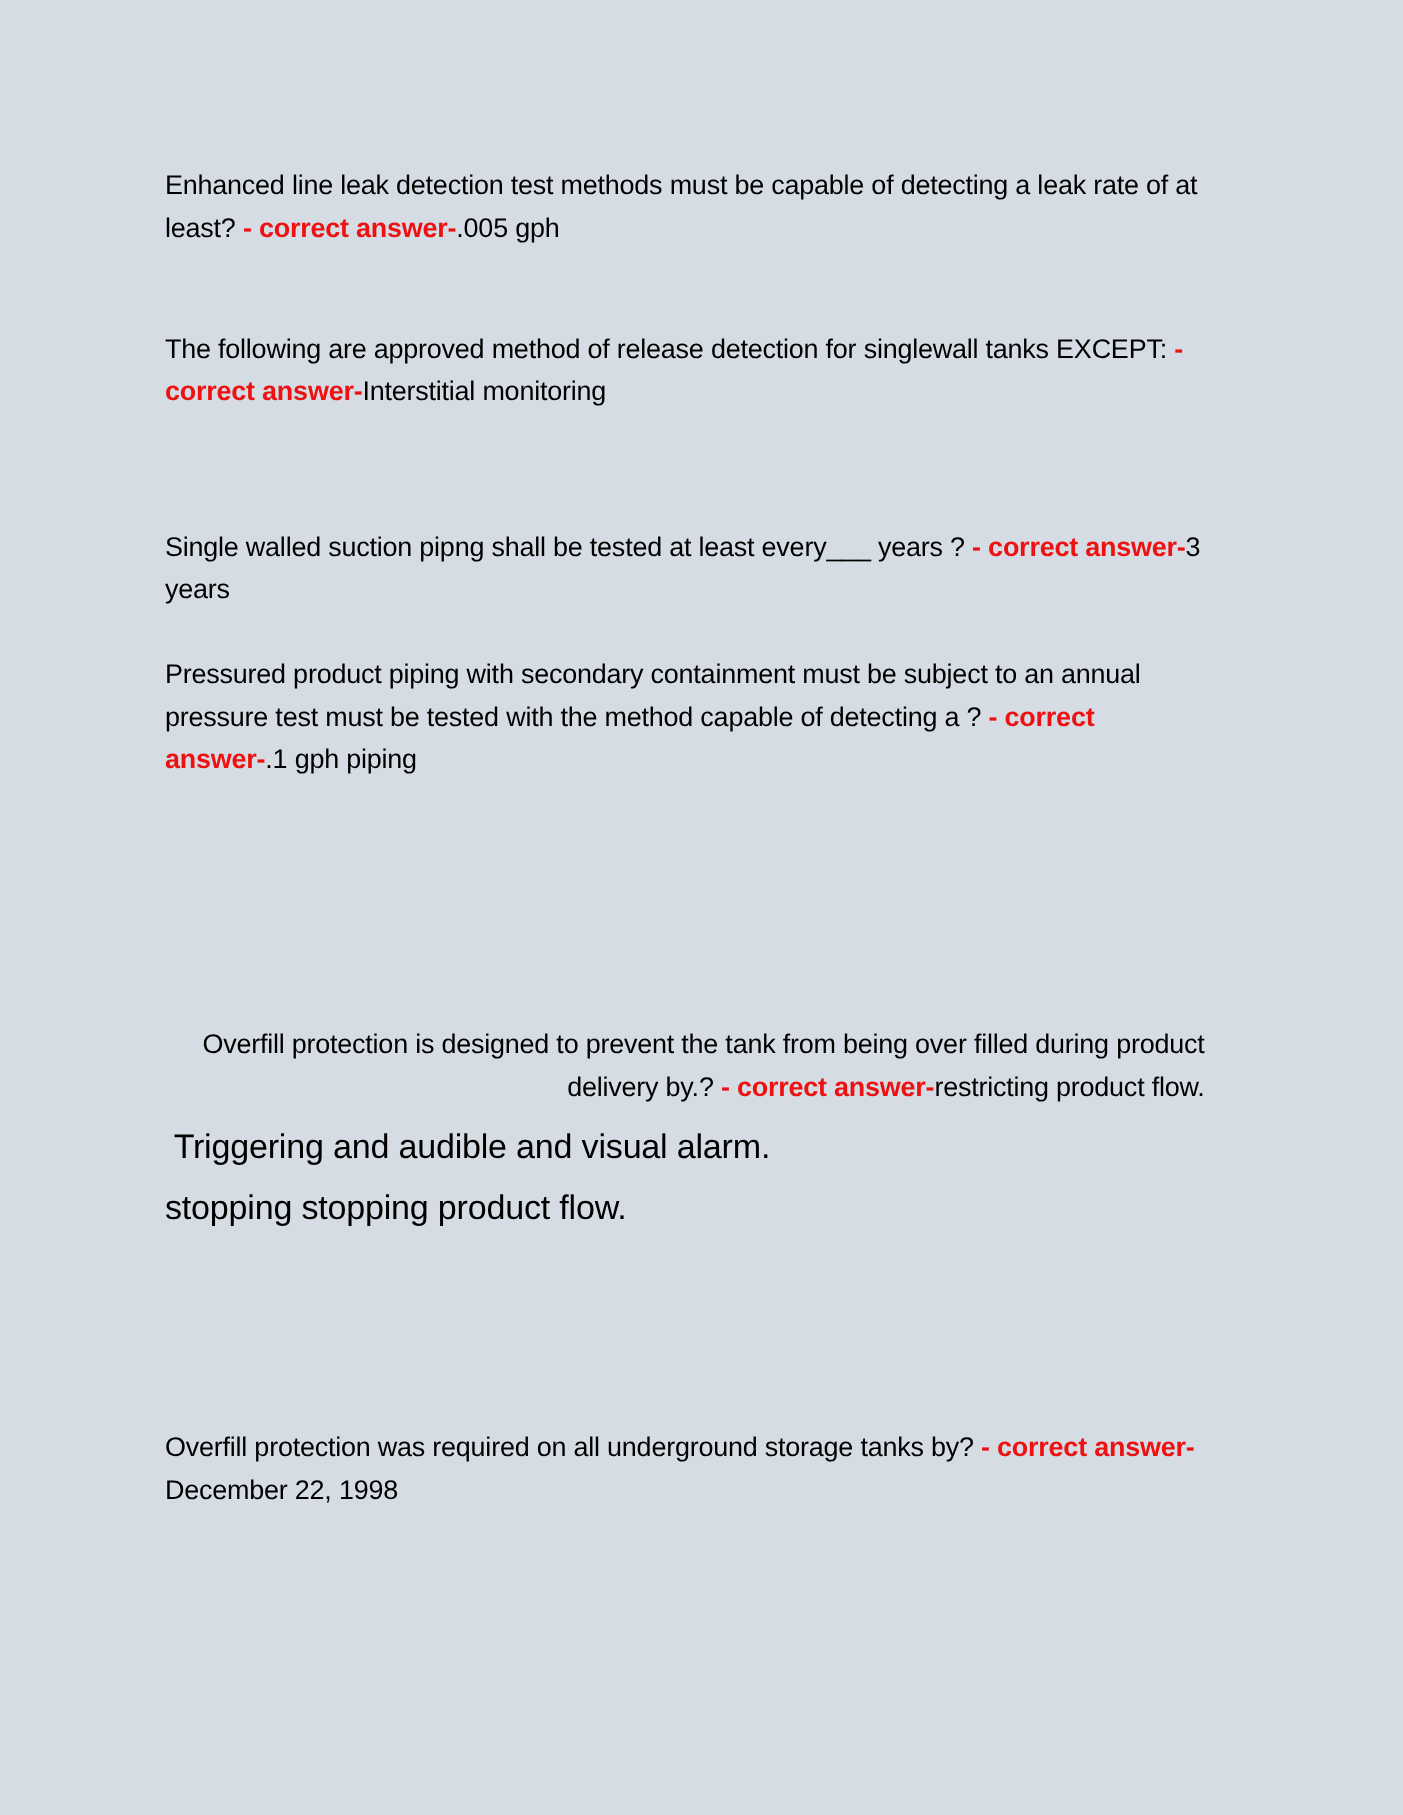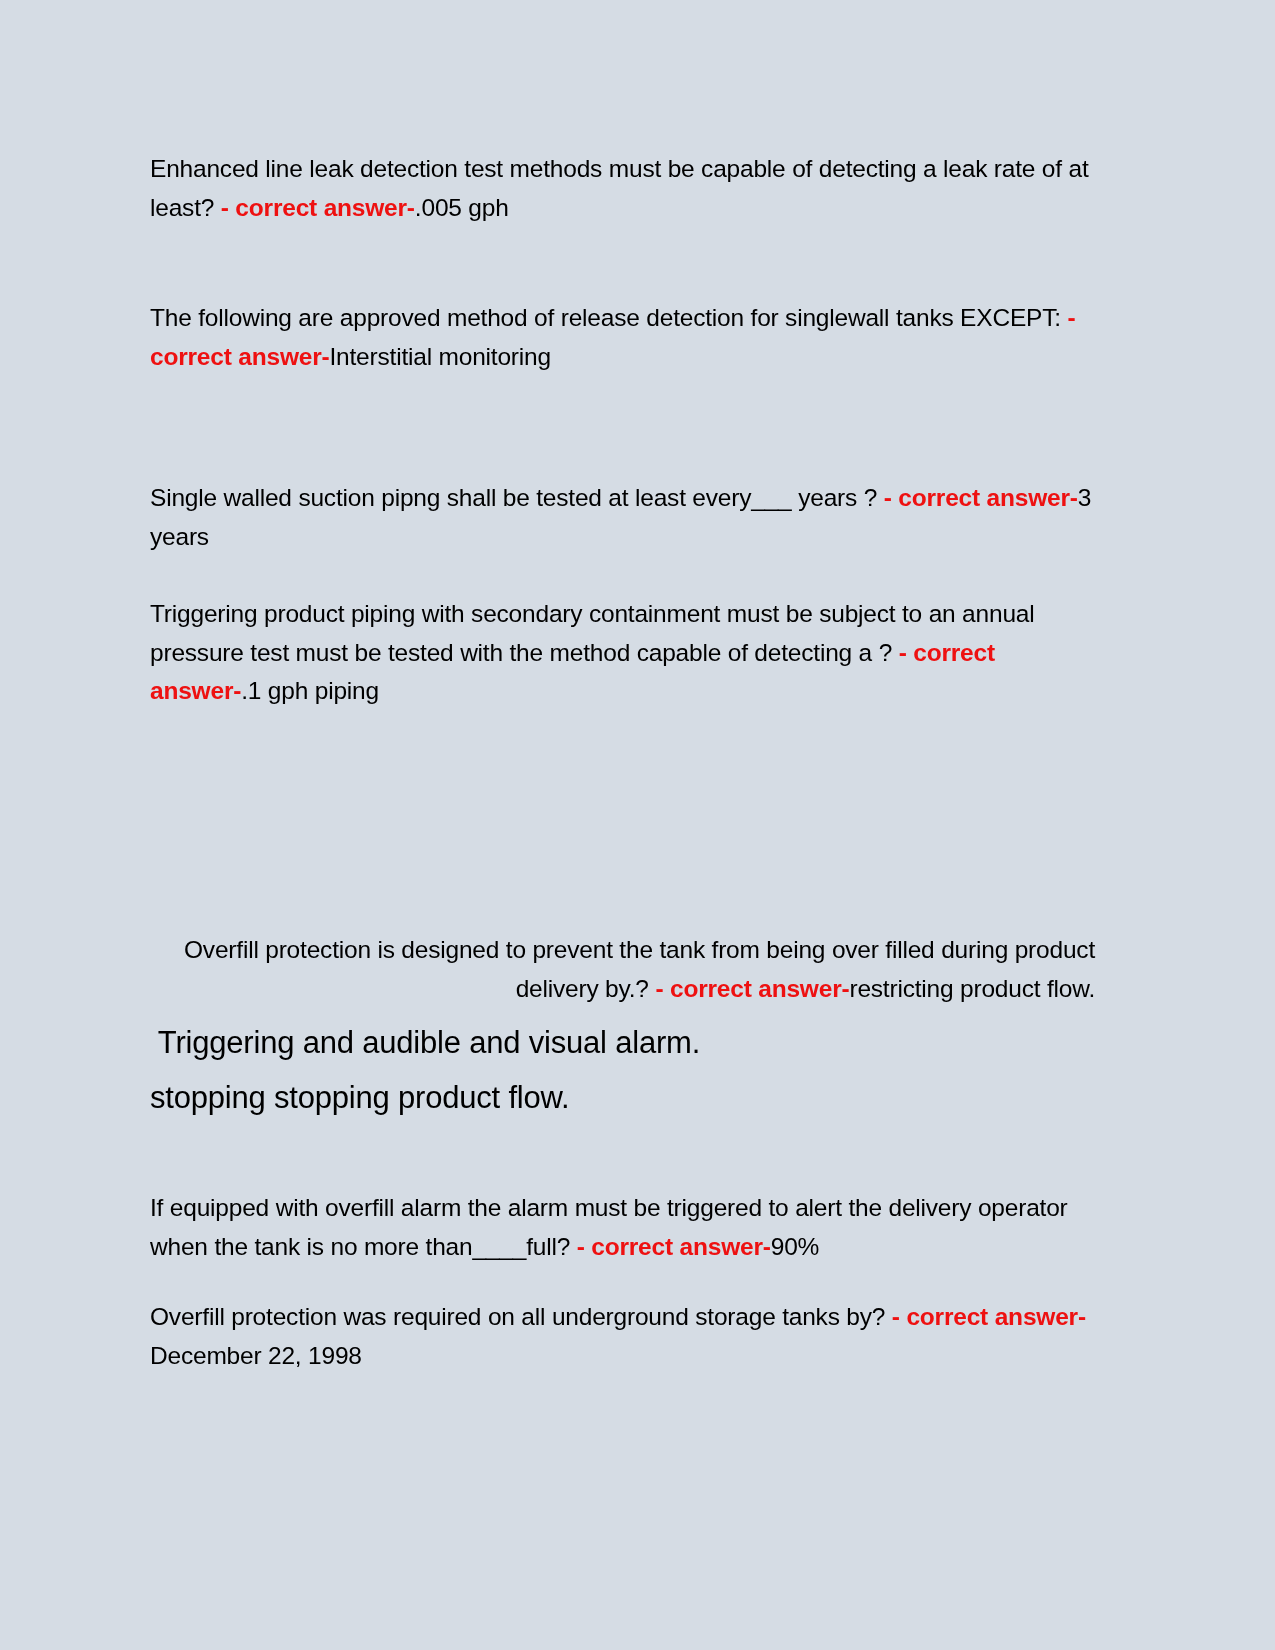--- a/index.html
+++ b/index.html
@@ -41,31 +41,28 @@
 
   <div class="qa" style="top:299px;">
     <span>The following are approved method of release detection for singlewall tanks EXCEPT: </span><span class="ca">- correct answer-</span><span>Interstitial monitoring</span>
   </div>
 
   <div class="qa" style="top:447px;margin-top:32px;">
     <span>Single walled suction pipng shall be tested at least every___ years ? </span><span class="ca">- correct answer-</span><span>3 years</span>
   </div>
 
   <div class="qa" style="top:595px;">
-    <span>Triggering product piping with secondary containment must be subject to an annual pressure test must be tested with the method capable of detecting a ? </span><span class="ca">- correct answer-</span><span>.1 gph piping</span>
+    <span>Pressured product piping with secondary containment must be subject to an annual pressure test must be tested with the method capable of detecting a ? </span><span class="ca">- correct answer-</span><span>.1 gph piping</span>
   </div>
 
 
   <div class="qa" style="top:931px;text-align:right;">
     <span>Overfill protection is designed to prevent the tank from being over filled during product delivery by.? </span><span class="ca">- correct answer-</span><span>restricting product flow.</span>
   </div>
   <div class="extra" style="top:1024px;"> Triggering and audible and visual alarm.</div>
   <div class="extra" style="top:1079px;text-align:right;">stopping stopping product flow.</div>
 
-  <div class="qa" style="top:1189px;">
-    <span>If equipped with overfill alarm the alarm must be triggered to alert the delivery operator when the tank is no more than____full? </span><span class="ca">- correct answer-</span><span>90%</span>
-  </div>
 
   <div class="qa" style="top:1298px;">
     <span>Overfill protection was required on all underground storage tanks by? </span><span class="ca">- correct answer-</span><span>December 22, 1998</span>
   </div>
 
 </div>
 
 </body></html>

